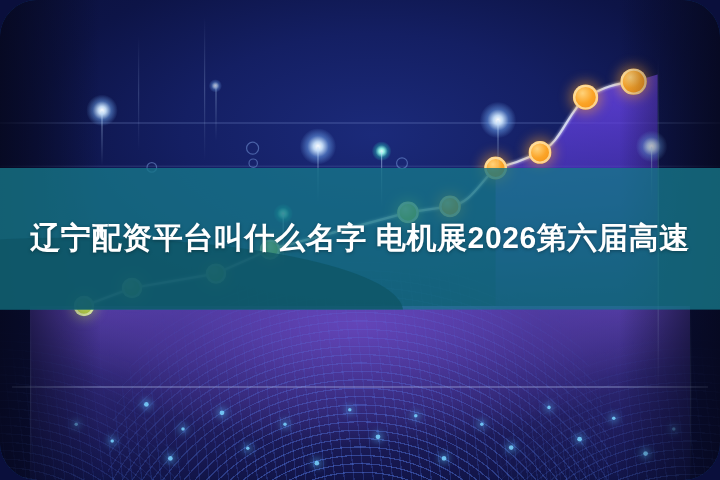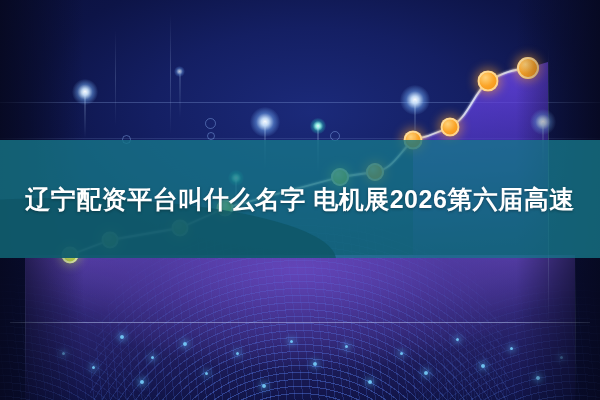--- a/index.html
+++ b/index.html
@@ -1,19 +1,20 @@
 <!DOCTYPE html>
 <html><head>
 <meta charset="utf-8">
 <style>
   html,body{margin:0;padding:0;background:#0a0f3c;}
   #stage{
     position:relative;width:600px;height:400px;overflow:hidden;
     font-family:"Liberation Sans","DejaVu Sans",sans-serif;
     background:#0369a1;
+    border-radius:31px;
   }
 
   
   .bg-base{
     position:absolute;inset:0;
     background:
       radial-gradient(ellipse 70% 55% at 52% 28%, #1b2a7a 0%, #141f63 38%, #0d1447 68%, #0a0f38 100%),
       linear-gradient(180deg,#0a0e3a 0%,#121a55 45%,#1a1f62 70%,#0d1145 100%);
   }
   

